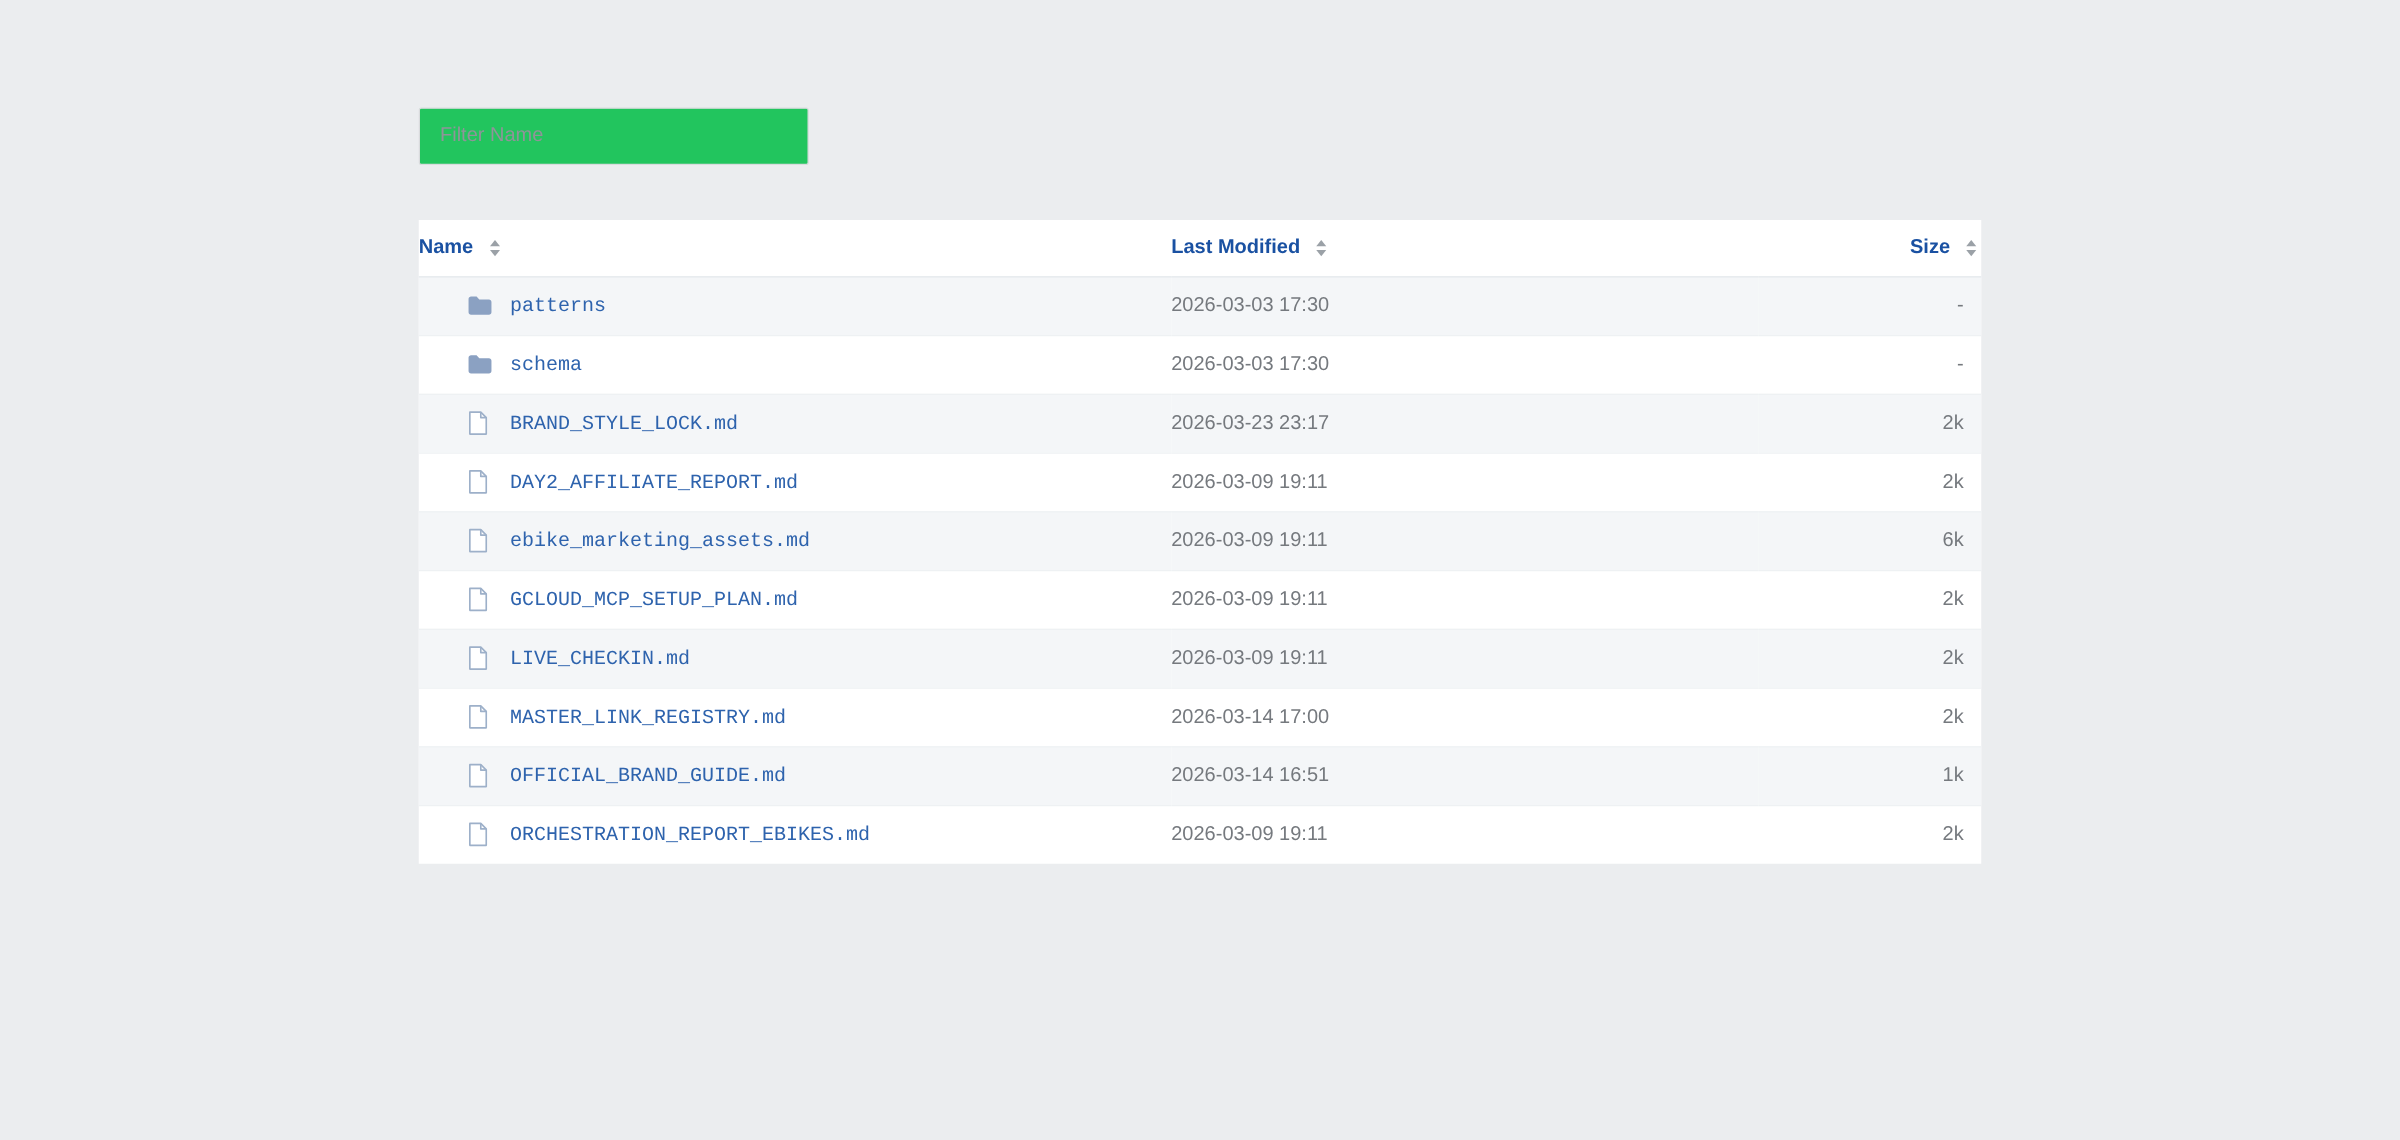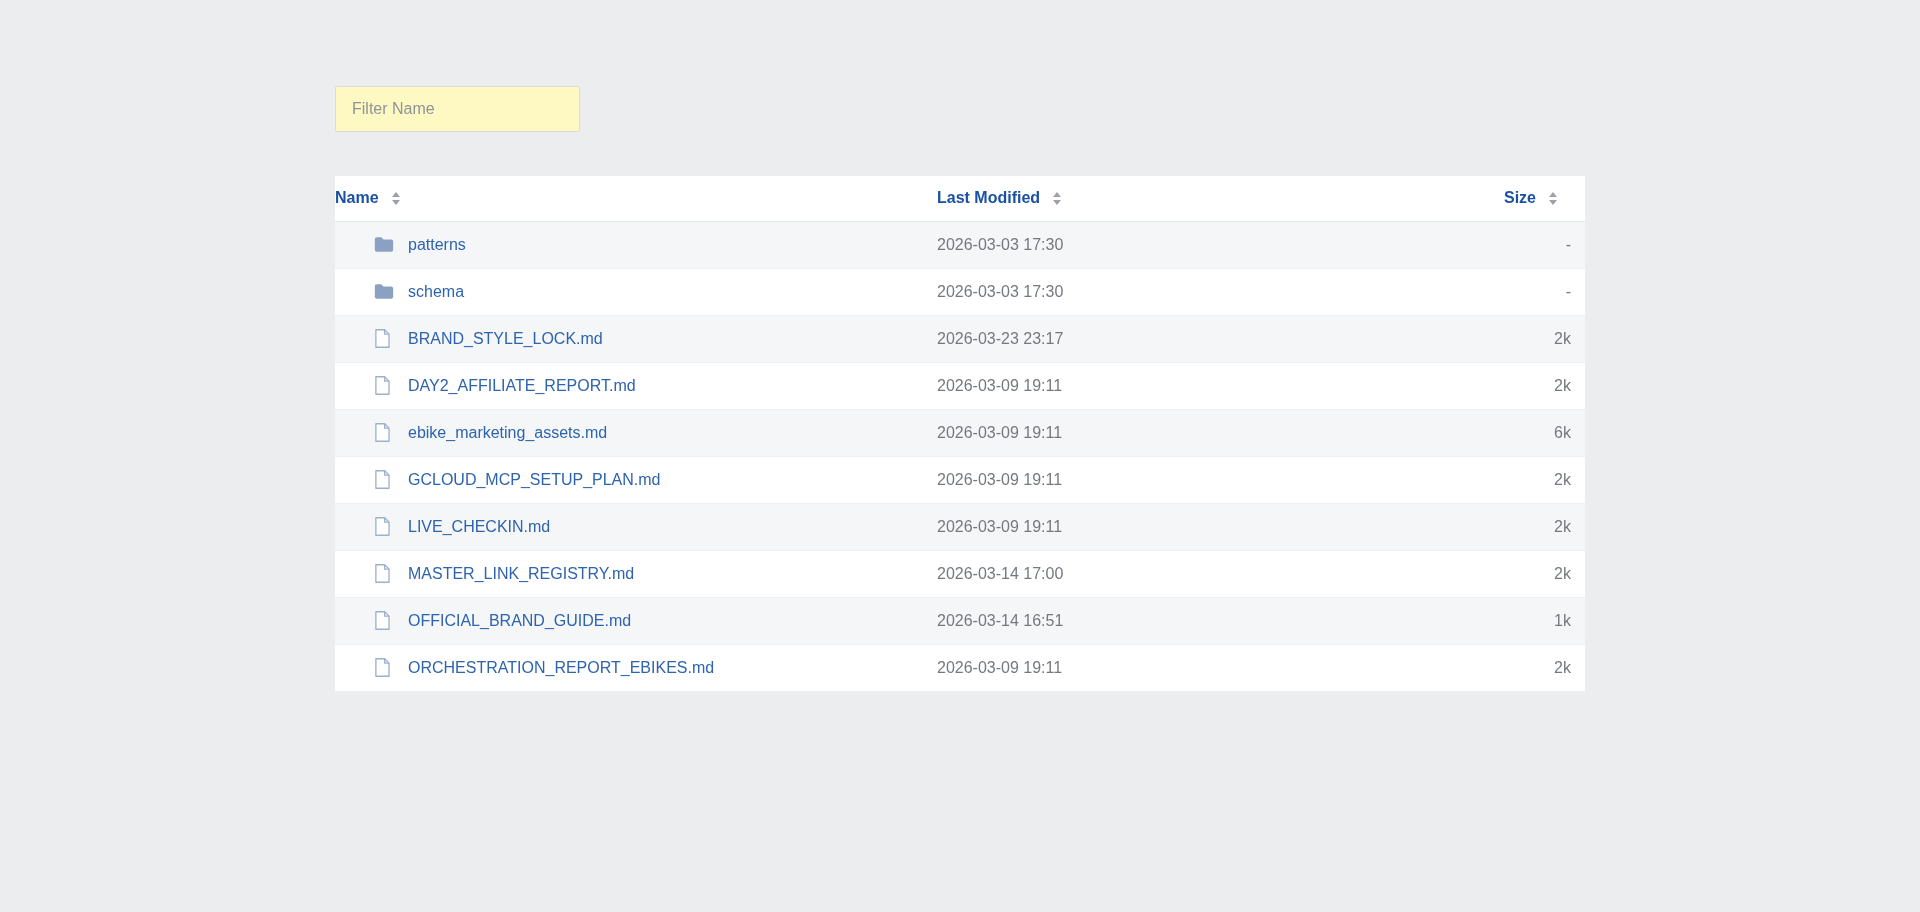--- a/index.html
+++ b/index.html
@@ -34,24 +34,24 @@
   h1.page-title{
     margin:0;
     font-size:40px;
     font-weight:700;
     color:var(--title_text);
     letter-spacing:-0.5px;
     line-height:1.2;
   }
   .filter-wrap{margin-top:52px;}
   input.filter-input{
-    width:245px;height:46px;
+    width:312px;height:46px;
     border:1px solid var(--input_border);
     border-radius:2px;
-    background:#fef9c3;
+    background:#22c55e;
     padding:0 16px;
     font-size:16px;
     font-family:inherit;
     color:#3c4043;
     outline:none;
   }
   input.filter-input::placeholder{color:#8f9499;}
   .table-wrap{margin-top:44px;}
   table.file-table{
     width:1250px;
@@ -65,21 +65,21 @@
     height:45px;
     font-size:16px;
     font-weight:700;
     color:var(--header_text);
     text-align:left;
     padding:0;
     vertical-align:middle;
   }
   th .th-inner{display:flex;align-items:center;}
   th.col-name .th-inner{}
-  th.col-size .th-inner{justify-content:flex-end;padding-right:28px;}
+  th.col-size .th-inner{justify-content:flex-end;padding-right:4px;}
   .sort{
     display:inline-flex;flex-direction:column;align-items:center;
     margin-left:13px;gap:3px;
   }
   .sort .up{
     width:0;height:0;display:block;
     border-left:4.5px solid transparent;border-right:4.5px solid transparent;
     border-bottom:5px solid var(--sort_icon_gray);
   }
   .sort .down{
@@ -87,21 +87,21 @@
     border-left:4.5px solid transparent;border-right:4.5px solid transparent;
     border-top:5px solid var(--sort_icon_gray);
   }
   tbody tr{border-top:1px solid var(--row_border);}
   tbody tr:first-child{border-top:none;}
   tbody tr:nth-child(odd){background:var(--row_shaded);}
   td{height:47px;padding:0;vertical-align:middle;}
   td.name-cell{padding-left:38px;}
   .name-inner{display:flex;align-items:center;}
   .icon{display:inline-flex;width:24px;justify-content:flex-start;flex:none;}
-  .name-text{margin-left:11px;}
+  .name-text{margin-left:11px;font-family:Liberation Mono, monospace;}
   a.file-link{
     color:var(--link_blue);
     text-decoration:none;
     cursor:pointer;
   }
   .parent-label{color:#6e7377;margin-left:11px;}
   td.date-cell{color:var(--muted_text);}
   td.size-cell{color:var(--muted_text);text-align:right;padding-right:14px;}
 </style>
 </head>

